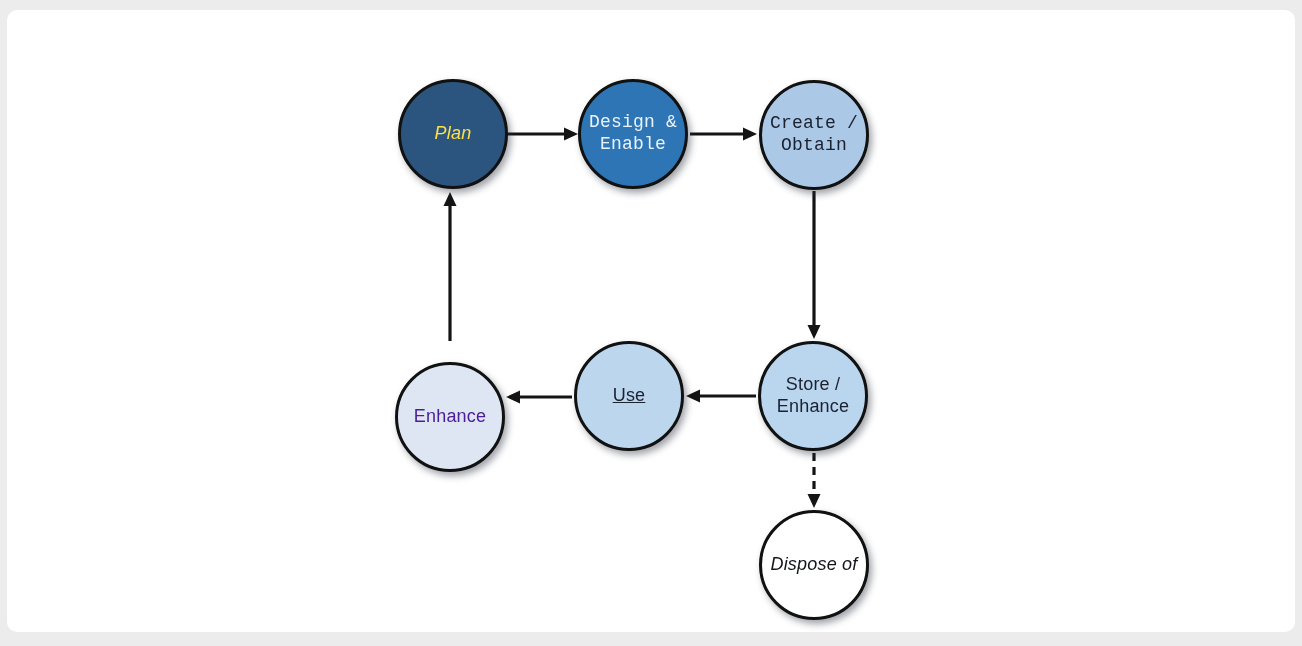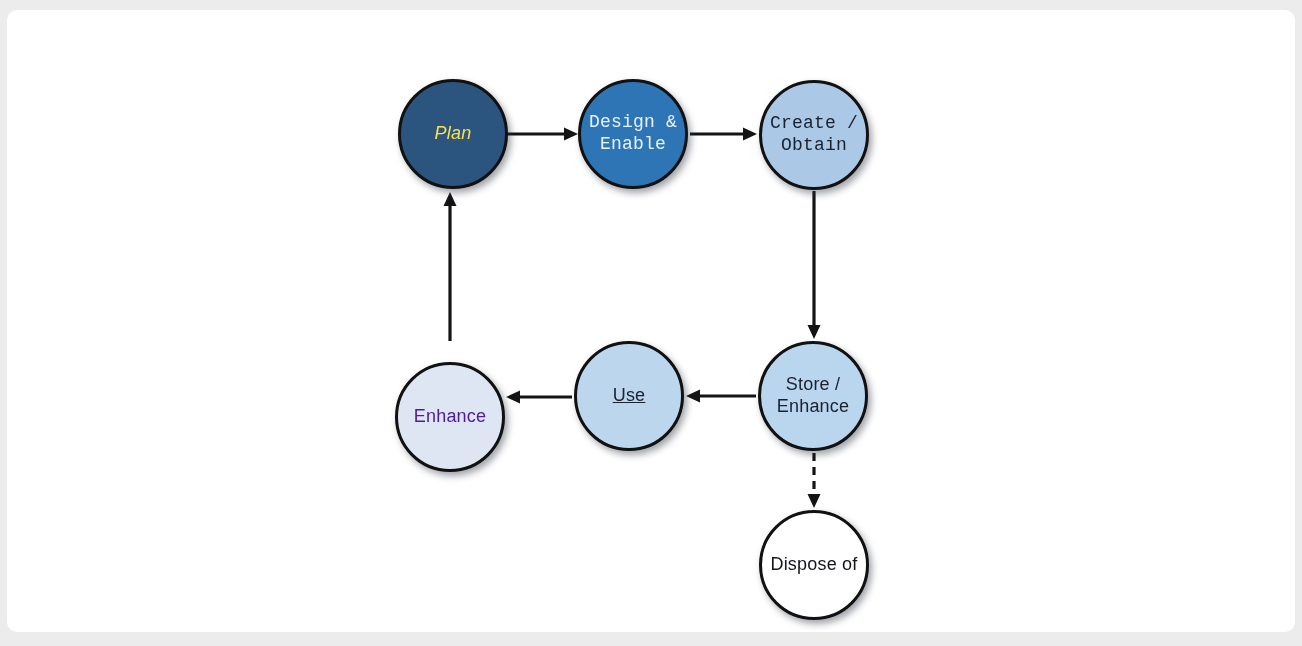--- a/index.html
+++ b/index.html
@@ -77,15 +77,15 @@
 </div>
 
 <div class="node" style="left: 574px; top: 341px; background-color: rgb(188, 214, 238); color: rgb(26, 34, 48); text-decoration: underline;">
   <span class="node-label">Use</span>
 </div>
 
 <div class="node" style="left: 395px; top: 362px; background-color: rgb(221, 230, 242); color: #4c1d95;">
   <span class="node-label">Enhance</span>
 </div>
 
-<div class="node" style="left: 759px; top: 510px; background-color: rgb(255, 255, 255); color: rgb(20, 22, 28);">
+<div class="node" style="left: 759px; top: 510px; background-color: rgb(255, 255, 255); color: rgb(20, 22, 28); font-style: italic;">
   <span class="node-label">Dispose of</span>
 </div>
 
 </body></html>

